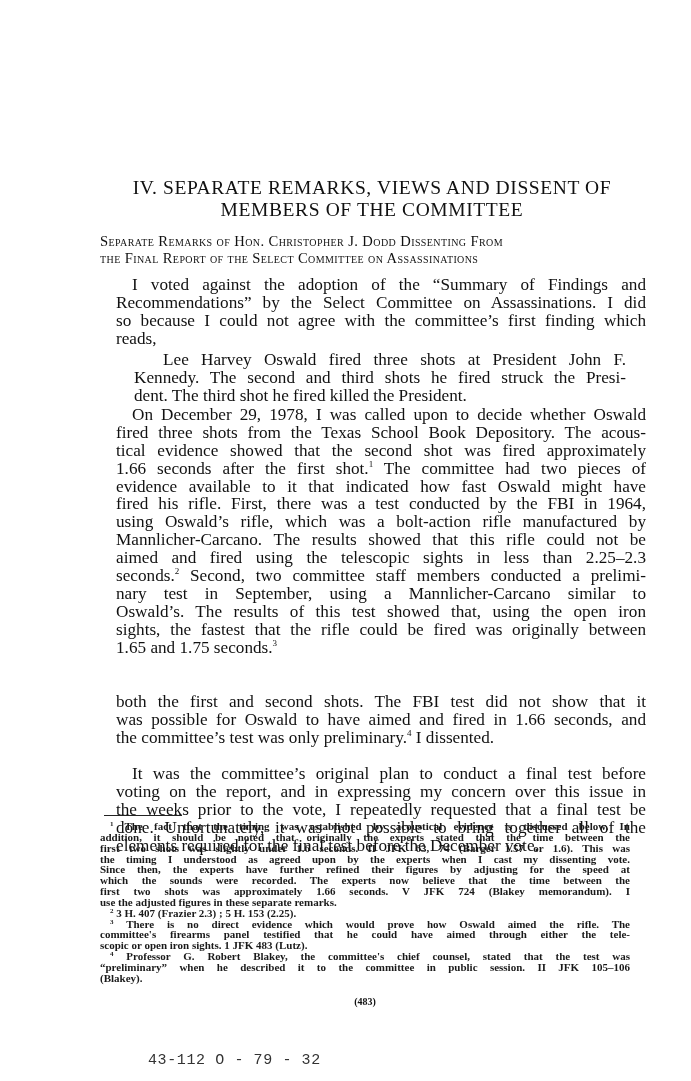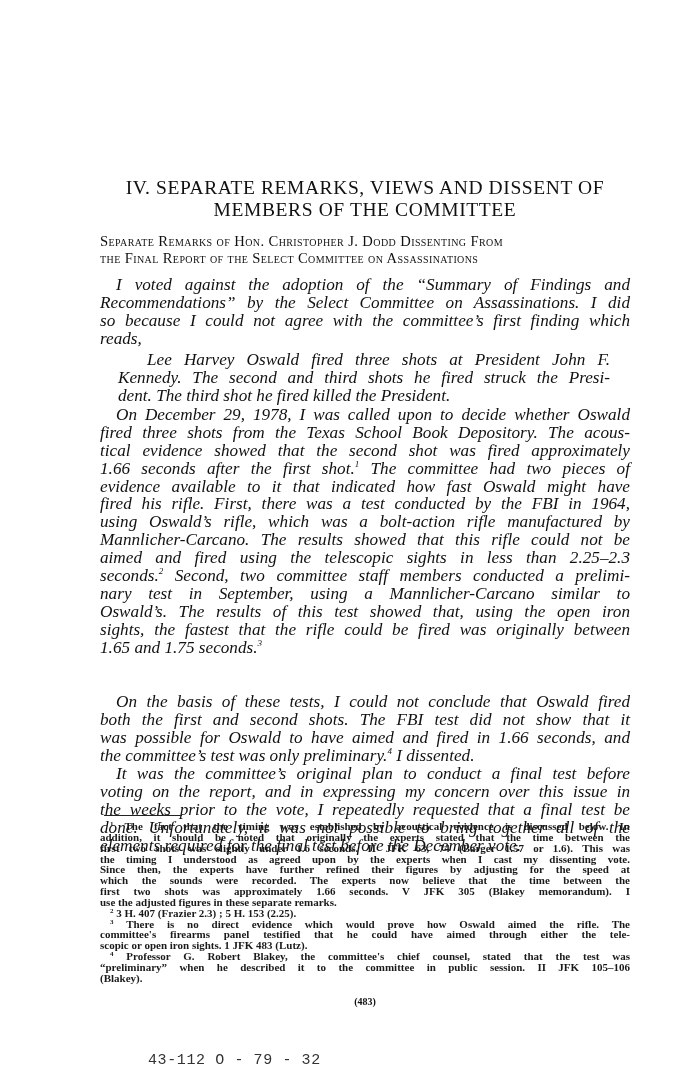--- a/index.html
+++ b/index.html
@@ -16,21 +16,21 @@
     font-family: "Liberation Serif", "DejaVu Serif", serif;
   }
   .page {
     position: absolute;
     left: 100px;
     top: 0;
     width: 530px;
   }
   .heading {
     position: absolute;
-    left: 0;
+    left: 7px;
     width: 530px;
     text-align: center;
     font-size: 19.5px;
     letter-spacing: 0.6px;
     line-height: 22px;
   }
   .heading-1 { top: 177px; }
   .heading-2 { top: 199px; }
 
   .subhead {
@@ -41,25 +41,24 @@
     font-size: 14.6px;
     font-variant: small-caps;
     letter-spacing: 0.4px;
     line-height: 17px;
   }
   .subhead-1 { top: 233px; }
   .subhead-2 { top: 250px; }
 
   .body-block {
     position: absolute;
-    left: 0;
+    left: 16px;
     width: 530px;
     font-size: 17.2px;
     line-height: 17.9px;
-    font-style: italic;
   }
   .line {
     display: block;
     white-space: nowrap;
     text-align: justify;
     text-align-last: justify;
     height: 17.9px;
   }
   .line.last {
     text-align-last: left;
@@ -166,21 +165,20 @@
     <span class="line">Mannlicher-Carcano. The results showed that this rifle could not be</span>
     <span class="line">aimed and fired using the telescopic sights in less than 2.25–2.3</span>
     <span class="line"><span>seconds.</span><sup>2</sup><span> Second, two committee staff members conducted a prelimi-</span></span>
     <span class="line">nary test in September, using a Mannlicher-Carcano similar to</span>
     <span class="line">Oswald’s. The results of this test showed that, using the open iron</span>
     <span class="line">sights, the fastest that the rifle could be fired was originally between</span>
     <span class="line last"><span>1.65 and 1.75 seconds.</span><sup>3</sup></span>
   </div>
 
   <div class="body-block" style="top:693px;">
-    <span class="line indent">On the basis of these tests, I could not conclude that Oswald fired</span>
     <span class="line">both the first and second shots. The FBI test did not show that it</span>
     <span class="line">was possible for Oswald to have aimed and fired in 1.66 seconds, and</span>
     <span class="line last"><span>the committee’s test was only preliminary.</span><sup>4</sup><span> I dissented.</span></span>
   </div>
 
   <div class="body-block" style="top:765px;">
     <span class="line indent">It was the committee’s original plan to conduct a final test before</span>
     <span class="line">voting on the report, and in expressing my concern over this issue in</span>
     <span class="line">the weeks prior to the vote, I repeatedly requested that a final test be</span>
     <span class="line">done. Unfortunately, it was not possible to bring together all of the</span>
@@ -190,21 +188,21 @@
   <div class="rule"></div>
 
   <div class="footnotes">
     <div>
       <span class="line indent" style="padding-left:10px;"><span class="fn-sup">1</span> <span>The fact that the timing was established by acoustical evidence is discussed below. In</span></span>
       <span class="line">addition, it should be noted that originally the experts stated that the time between the</span>
       <span class="line">first two shots was slightly under 1.6 seconds. II JFK 63, 74 (Barger 1.57 or 1.6). This was</span>
       <span class="line">the timing I understood as agreed upon by the experts when I cast my dissenting vote.</span>
       <span class="line">Since then, the experts have further refined their figures by adjusting for the speed at</span>
       <span class="line">which the sounds were recorded. The experts now believe that the time between the</span>
-      <span class="line">first two shots was approximately 1.66 seconds. V JFK 305 (Blakey memorandum). I</span>
+      <span class="line">first two shots was approximately 1.66 seconds. V JFK 724 (Blakey memorandum). I</span>
       <span class="line last">use the adjusted figures in these separate remarks.</span>
     </div>
     <div>
       <span class="line last" style="padding-left:10px;"><span class="fn-sup">2</span> <span>3 H. 407 (Frazier 2.3) ; 5 H. 153 (2.25).</span></span>
     </div>
     <div>
       <span class="line" style="padding-left:10px;"><span class="fn-sup">3</span> <span>There is no direct evidence which would prove how Oswald aimed the rifle. The</span></span>
       <span class="line">committee's firearms panel testified that he could have aimed through either the tele-</span>
       <span class="line last">scopic or open iron sights. 1 JFK 483 (Lutz).</span>
     </div>

